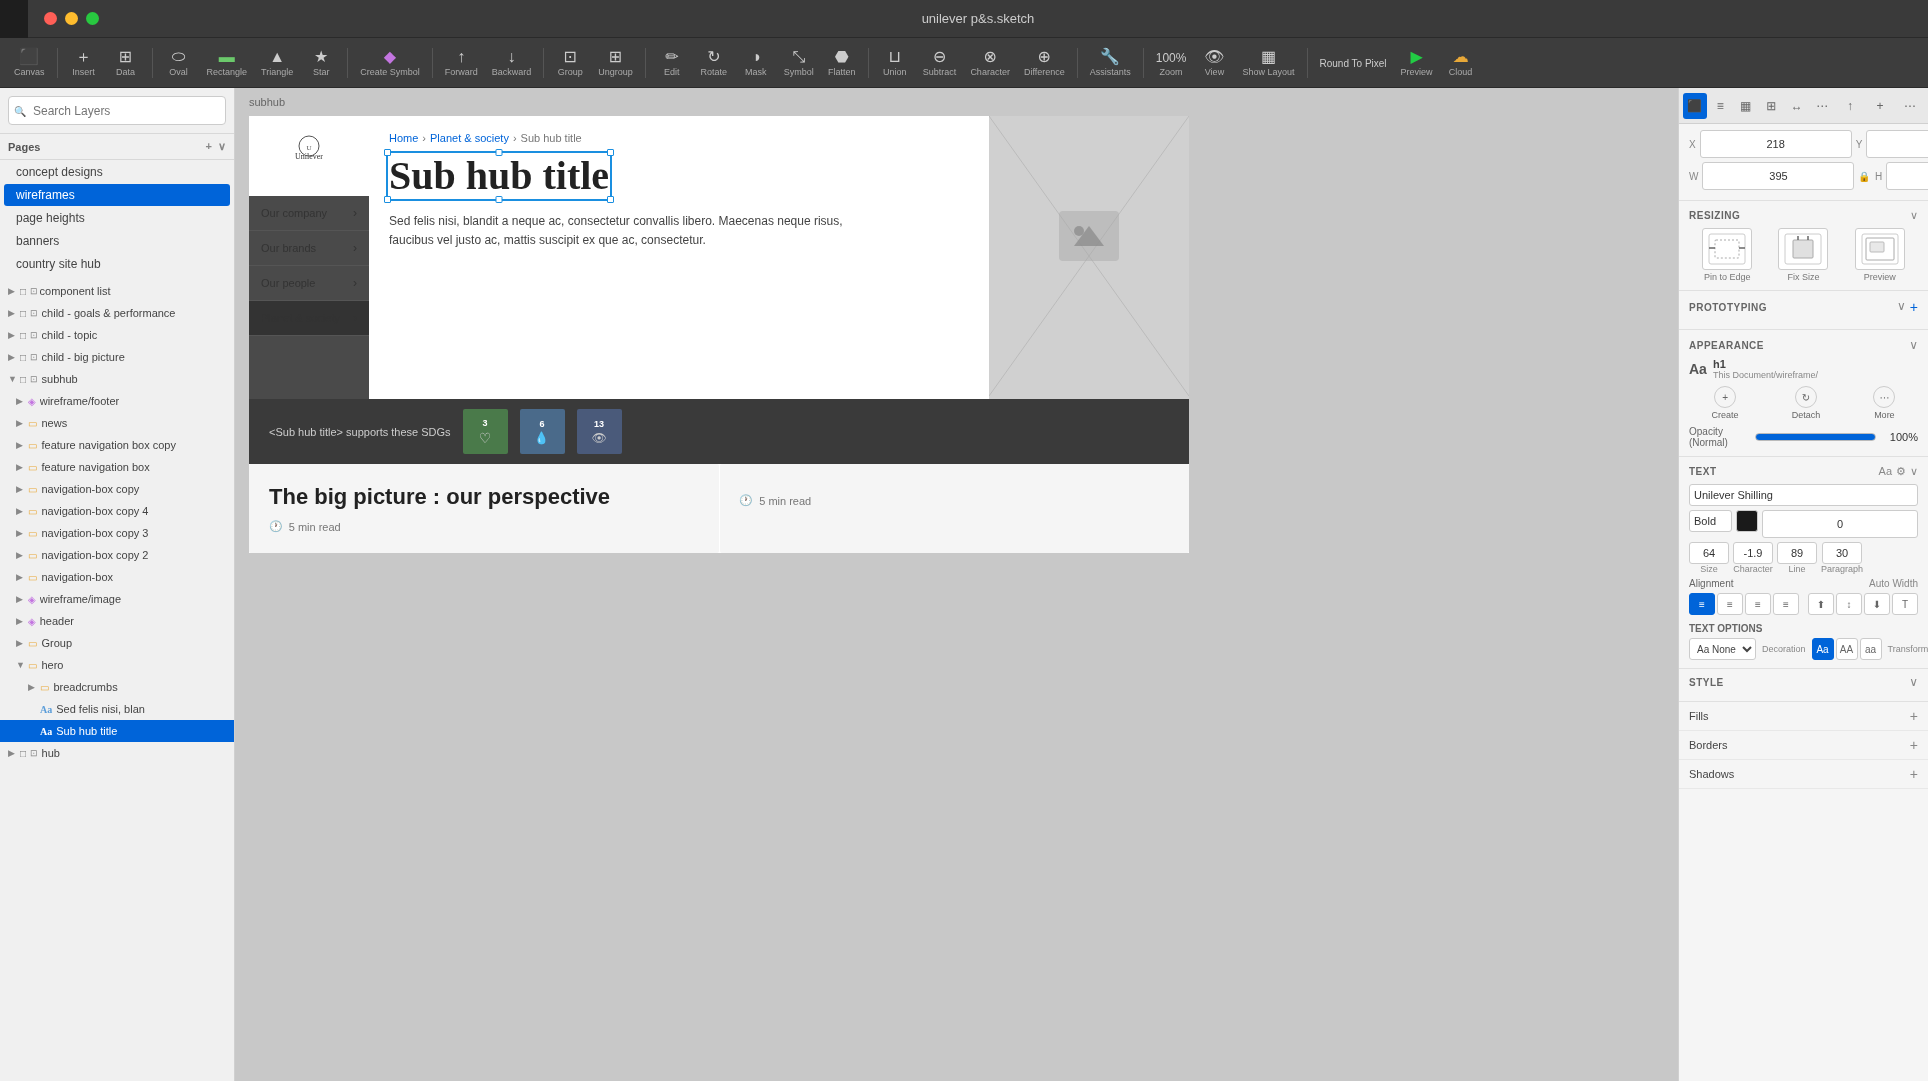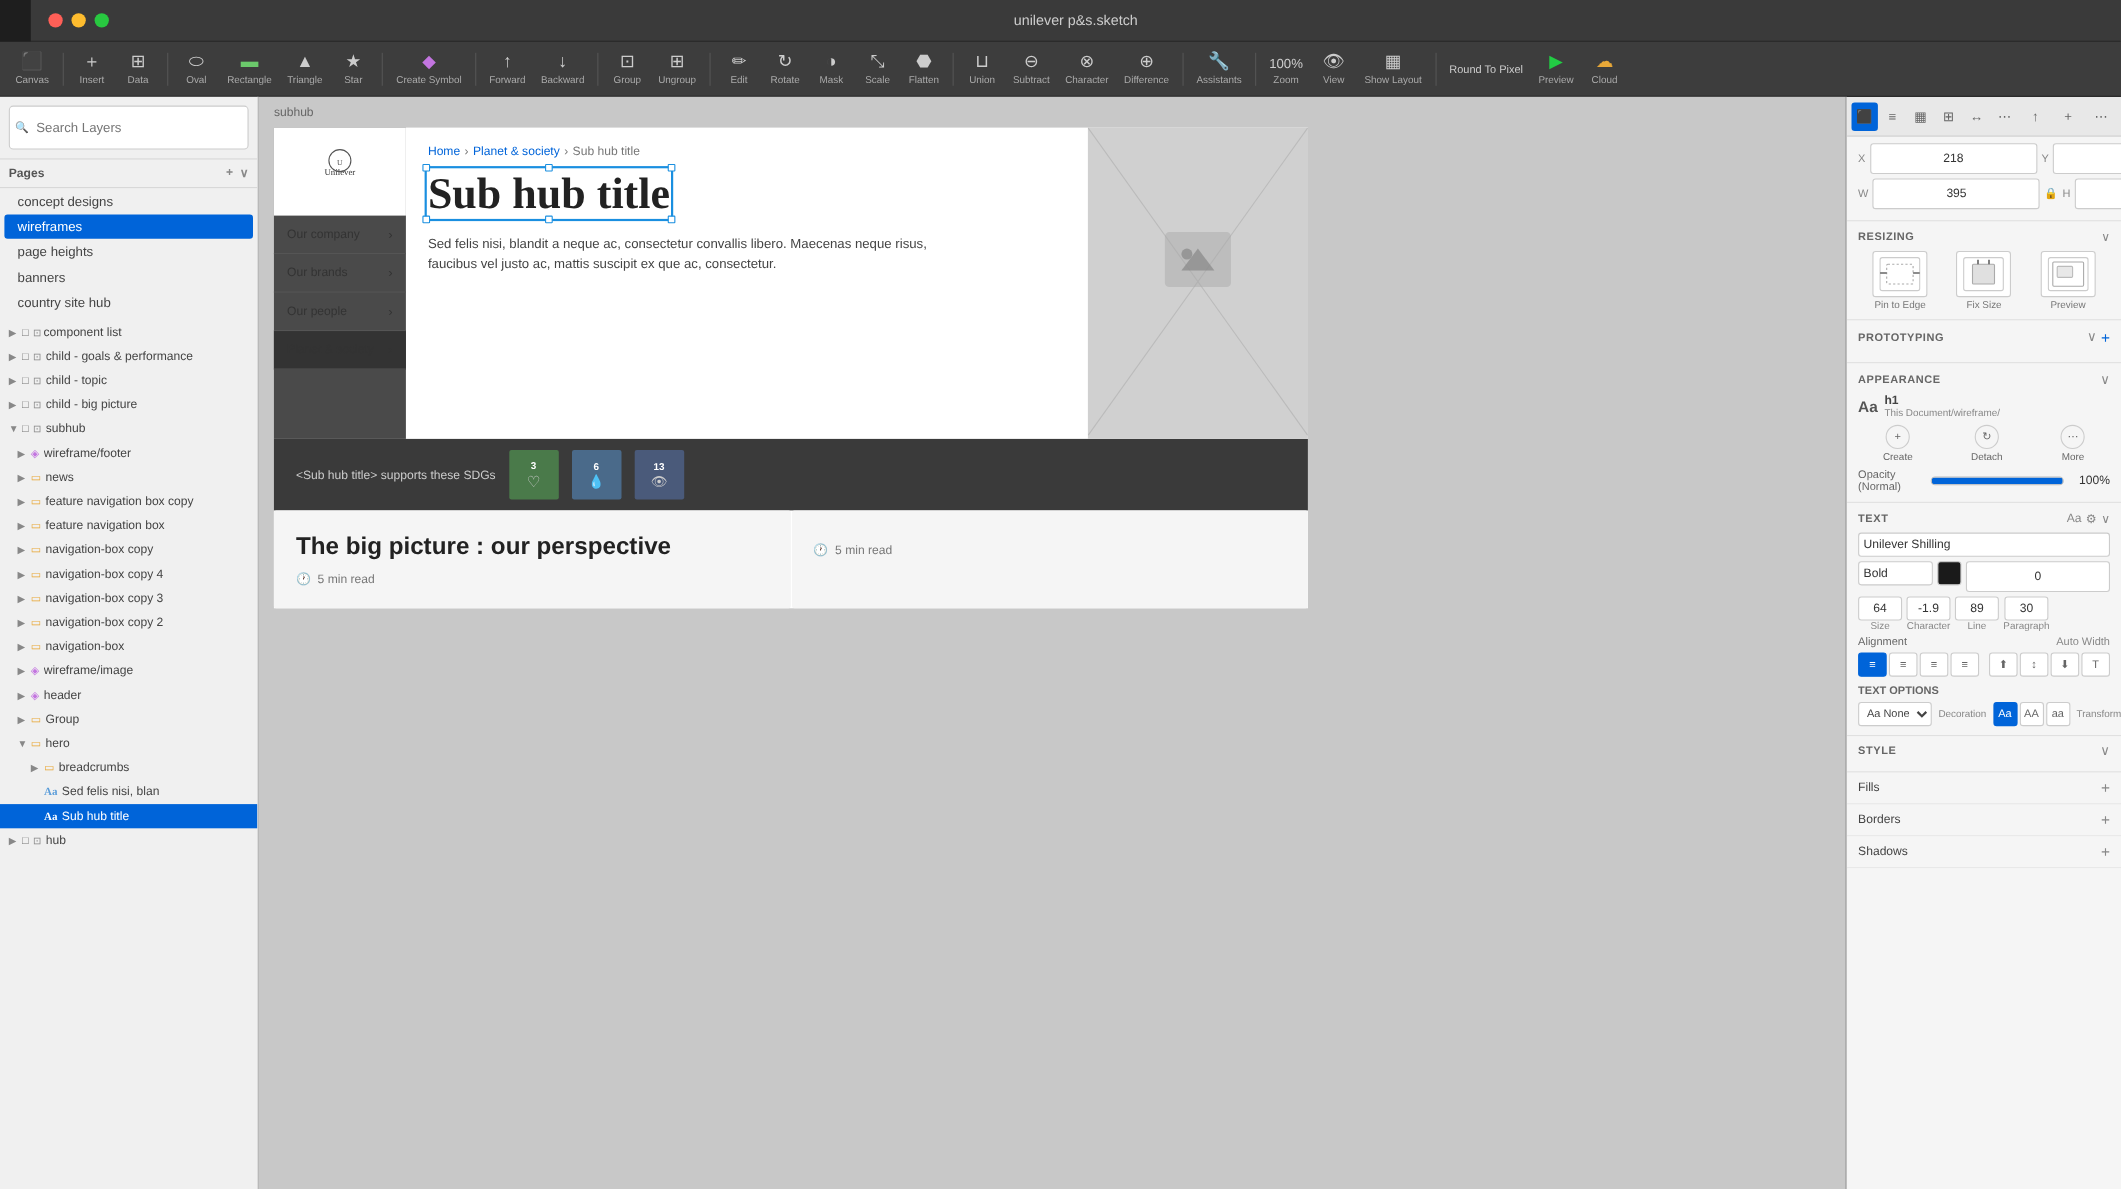--- a/index.html
+++ b/index.html
@@ -92,21 +92,21 @@
       display: flex;
       flex-direction: column;
       flex-shrink: 0;
     }
     #search-bar {
       padding: 8px;
       border-bottom: 1px solid #d8d8d8;
     }
     #search-bar input {
       width: 100%;
-      height: 40px;
+      height: 29px;
       border-radius: 4px;
       border: 1px solid #ccc;
       background: #fff;
       padding: 0 8px 0 24px;
       font-size: 12px;
       color: #ec4899;
       outline: none;
     }
     .search-wrapper {
       position: relative;
@@ -346,21 +346,21 @@
       color: #888;
     }
     .text-prop-group {
       display: flex;
       flex-direction: column;
       align-items: center;
     }
 
     
     .font-style-input {
-      width: 68px;
+      width: 43px;
       height: 22px;
       border: 1px solid #ccc;
       border-radius: 3px;
       background: white;
       font-size: 11px;
       padding: 0 4px;
       color: #333;
     }
     .color-swatch {
       width: 22px; height: 22px;
@@ -558,21 +558,21 @@
   <div class="toolbar-group">
     <span class="toolbar-icon">↻</span>
     <span class="toolbar-label">Rotate</span>
   </div>
   <div class="toolbar-group">
     <span class="toolbar-icon">◑</span>
     <span class="toolbar-label">Mask</span>
   </div>
   <div class="toolbar-group">
     <span class="toolbar-icon">⤡</span>
-    <span class="toolbar-label">Scale</span>
+    <span class="toolbar-label">Symbol</span>
   </div>
   <div class="toolbar-group">
     <span class="toolbar-icon">⬣</span>
     <span class="toolbar-label">Flatten</span>
   </div>
   <div class="toolbar-divider"></div>
   <div class="toolbar-group">
     <span class="toolbar-icon" style="color:#ccc;">⊔</span>
     <span class="toolbar-label">Union</span>
   </div>

